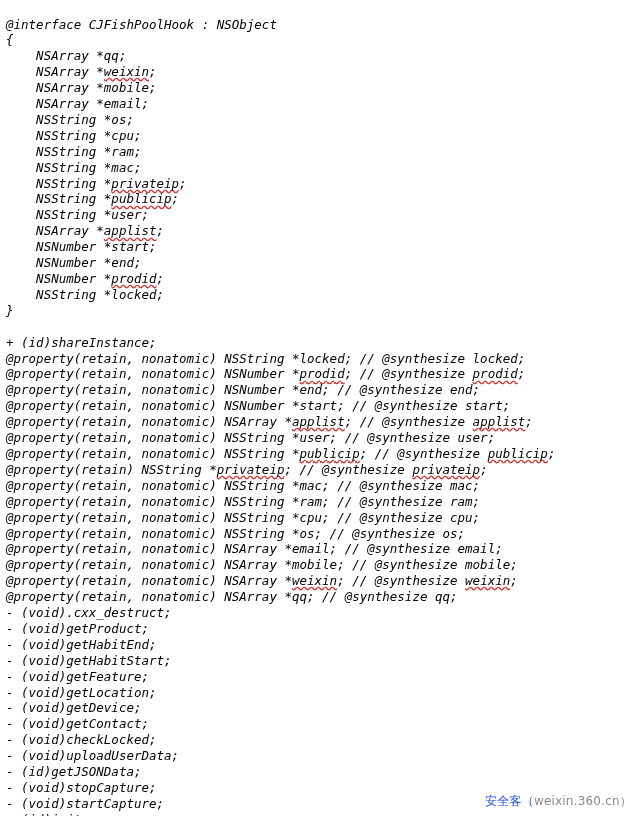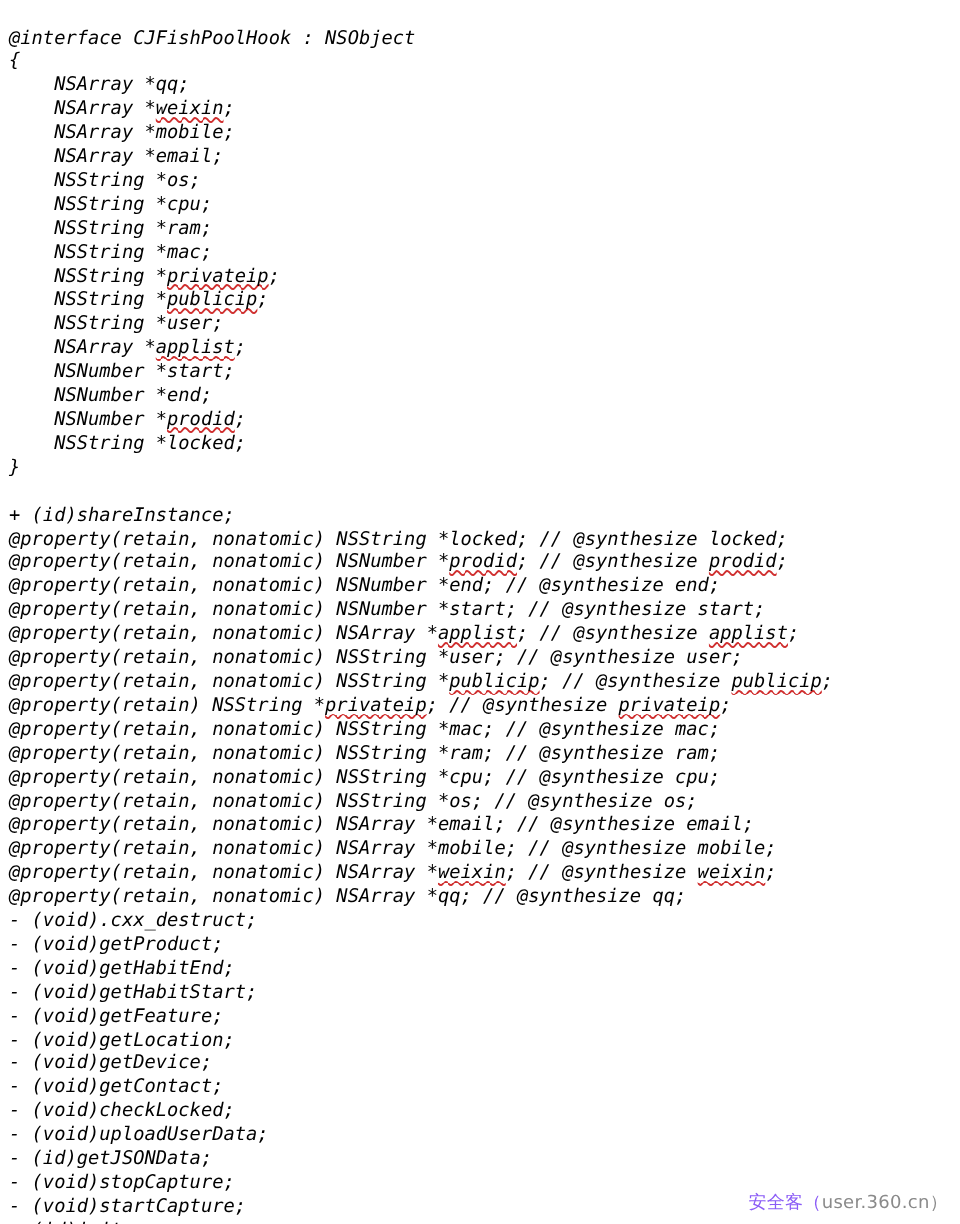--- a/index.html
+++ b/index.html
@@ -44,20 +44,20 @@
   #watermark {
     position: absolute;
     right: 8px;
     bottom: 6px;
     font-family: "DejaVu Sans", "Liberation Sans", sans-serif;
     font-size: 12px;
     color: #8a8a8a;
     letter-spacing: 0.2px;
     white-space: nowrap;
   }
-  #watermark .wm-cn { color: #8b5cf6; text-align: center; }
+  #watermark .wm-cn { color: #1d4ed8; text-align: center; }
 </style>
 </head>
 <body>
 
 <pre id="code-block"><div class="code-line">@interface CJFishPoolHook : NSObject</div><div class="code-line">{</div><div class="code-line">    NSArray *qq;</div><div class="code-line">    NSArray *<span class="sq">weixin</span>;</div><div class="code-line">    NSArray *mobile;</div><div class="code-line">    NSArray *email;</div><div class="code-line">    NSString *os;</div><div class="code-line">    NSString *cpu;</div><div class="code-line">    NSString *ram;</div><div class="code-line">    NSString *mac;</div><div class="code-line">    NSString *<span class="sq">privateip</span>;</div><div class="code-line">    NSString *<span class="sq">publicip</span>;</div><div class="code-line">    NSString *user;</div><div class="code-line">    NSArray *<span class="sq">applist</span>;</div><div class="code-line">    NSNumber *start;</div><div class="code-line">    NSNumber *end;</div><div class="code-line">    NSNumber *<span class="sq">prodid</span>;</div><div class="code-line">    NSString *locked;</div><div class="code-line">}</div><div class="code-line">&nbsp;</div><div class="code-line">+ (id)shareInstance;</div><div class="code-line">@property(retain, nonatomic) NSString *locked; // @synthesize locked;</div><div class="code-line">@property(retain, nonatomic) NSNumber *<span class="sq">prodid</span>; // @synthesize <span class="sq">prodid</span>;</div><div class="code-line">@property(retain, nonatomic) NSNumber *end; // @synthesize end;</div><div class="code-line">@property(retain, nonatomic) NSNumber *start; // @synthesize start;</div><div class="code-line">@property(retain, nonatomic) NSArray *<span class="sq">applist</span>; // @synthesize <span class="sq">applist</span>;</div><div class="code-line">@property(retain, nonatomic) NSString *user; // @synthesize user;</div><div class="code-line">@property(retain, nonatomic) NSString *<span class="sq">publicip</span>; // @synthesize <span class="sq">publicip</span>;</div><div class="code-line">@property(retain) NSString *<span class="sq">privateip</span>; // @synthesize <span class="sq">privateip</span>;</div><div class="code-line">@property(retain, nonatomic) NSString *mac; // @synthesize mac;</div><div class="code-line">@property(retain, nonatomic) NSString *ram; // @synthesize ram;</div><div class="code-line">@property(retain, nonatomic) NSString *cpu; // @synthesize cpu;</div><div class="code-line">@property(retain, nonatomic) NSString *os; // @synthesize os;</div><div class="code-line">@property(retain, nonatomic) NSArray *email; // @synthesize email;</div><div class="code-line">@property(retain, nonatomic) NSArray *mobile; // @synthesize mobile;</div><div class="code-line">@property(retain, nonatomic) NSArray *<span class="sq">weixin</span>; // @synthesize <span class="sq">weixin</span>;</div><div class="code-line">@property(retain, nonatomic) NSArray *qq; // @synthesize qq;</div><div class="code-line">- (void).cxx_destruct;</div><div class="code-line">- (void)getProduct;</div><div class="code-line">- (void)getHabitEnd;</div><div class="code-line">- (void)getHabitStart;</div><div class="code-line">- (void)getFeature;</div><div class="code-line">- (void)getLocation;</div><div class="code-line">- (void)getDevice;</div><div class="code-line">- (void)getContact;</div><div class="code-line">- (void)checkLocked;</div><div class="code-line">- (void)uploadUserData;</div><div class="code-line">- (id)getJSONData;</div><div class="code-line">- (void)stopCapture;</div><div class="code-line">- (void)startCapture;</div><div class="code-line">- (id)init;</div></pre>
 
-<div id="watermark"><span class="wm-cn">安全客（</span><span>user.360.cn</span><span>）</span></div>
+<div id="watermark"><span class="wm-cn">安全客（</span><span>weixin.360.cn</span><span>）</span></div>
 
 </body></html>

